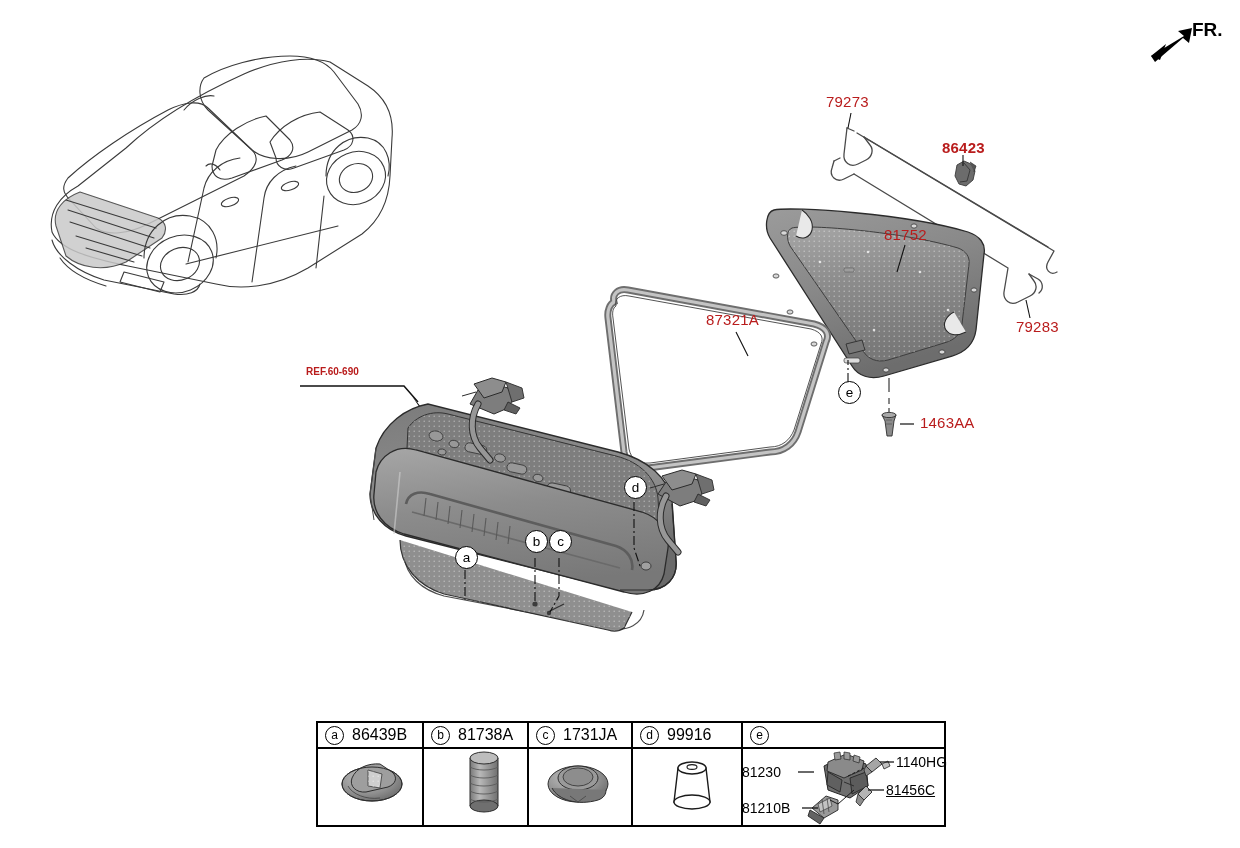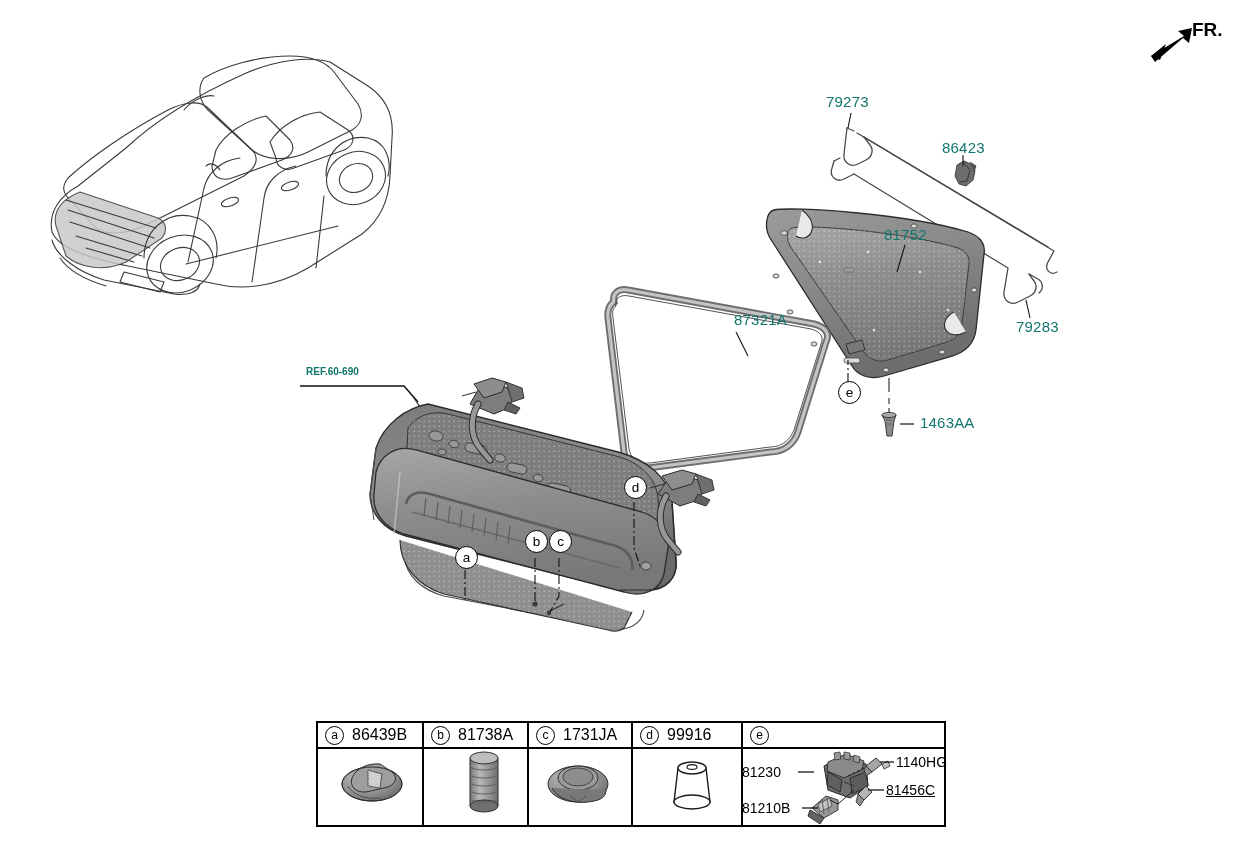--- a/index.html
+++ b/index.html
@@ -1,21 +1,21 @@
 <!DOCTYPE html>
 <html><head>
 <meta charset="utf-8">
 <style>
   html,body{margin:0;padding:0;background:#ffffff;}
   body{width:1240px;height:848px;position:relative;overflow:hidden;
        font-family:"Liberation Sans",sans-serif;color:#000;}
   .stage{position:absolute;left:8px;top:0;width:1232px;height:848px;}
   svg.layer{position:absolute;left:0;top:0;width:1240px;height:848px;overflow:visible;}
   .lbl{position:absolute;font-size:15px;font-weight:400;letter-spacing:.2px;
-       color:#0f766e;white-space:nowrap;}
+       color:#b91c1c;white-space:nowrap;}
   .lbl.bold{font-weight:bold;font-size:10px;letter-spacing:0px;}
   .fr{position:absolute;font-weight:bold;font-size:19px;}
   
   .legend{position:absolute;left:308px;top:721px;width:630px;height:106px;
           border:2px solid #000;box-sizing:border-box;display:flex;}
   .lcell{border-right:2px solid #000;box-sizing:border-box;position:relative;
          display:flex;flex-direction:column;}
   .lcell:last-child{border-right:none;}
   .lhead{height:26px;border-bottom:2px solid #000;box-sizing:border-box;
          display:flex;align-items:center;gap:8px;padding-left:7px;}
@@ -395,24 +395,24 @@
       <path d="M790,772 L806,772" stroke="#1a1a1a" stroke-width="1.3" fill="none"></path>
       <path d="M794,808 L810,808" stroke="#1a1a1a" stroke-width="1.3" fill="none"></path>
       <path d="M872,762 L886,762" stroke="#1a1a1a" stroke-width="1.3" fill="none"></path>
       <path d="M860,790 L876,790" stroke="#1a1a1a" stroke-width="1.3" fill="none"></path>
     </g>
   </svg>
 
   <div class="fr" style="left:1184px;top:19px;">FR.</div>
 
   <div class="lbl" style="left:818px;top:93px;">79273</div>
-  <div class="lbl" style="left:934px;top:139px;">86423</div>
+  <div class="lbl" style="left:934px;top:139px;font-weight:bold;">86423</div>
   <div class="lbl" style="left:876px;top:226px;">81752</div>
   <div class="lbl" style="left:1008px;top:318px;">79283</div>
-  <div class="lbl" style="left:698px;top:311px;margin-left:28px;">87321A</div>
+  <div class="lbl" style="left:698px;top:311px;">87321A</div>
   <div class="lbl" style="left:912px;top:414px;">1463AA</div>
 
   <div class="lbl bold" style="left:298px;top:366px;">REF.60-690</div>
 
   <div class="cbub" style="left:447px;top:546px;">a</div>
   <div class="cbub" style="left:517px;top:530px;">b</div>
   <div class="cbub" style="left:541px;top:530px;">c</div>
   <div class="cbub" style="left:616px;top:476px;">d</div>
   <div class="cbub" style="left:830px;top:381px;">e</div>
 

